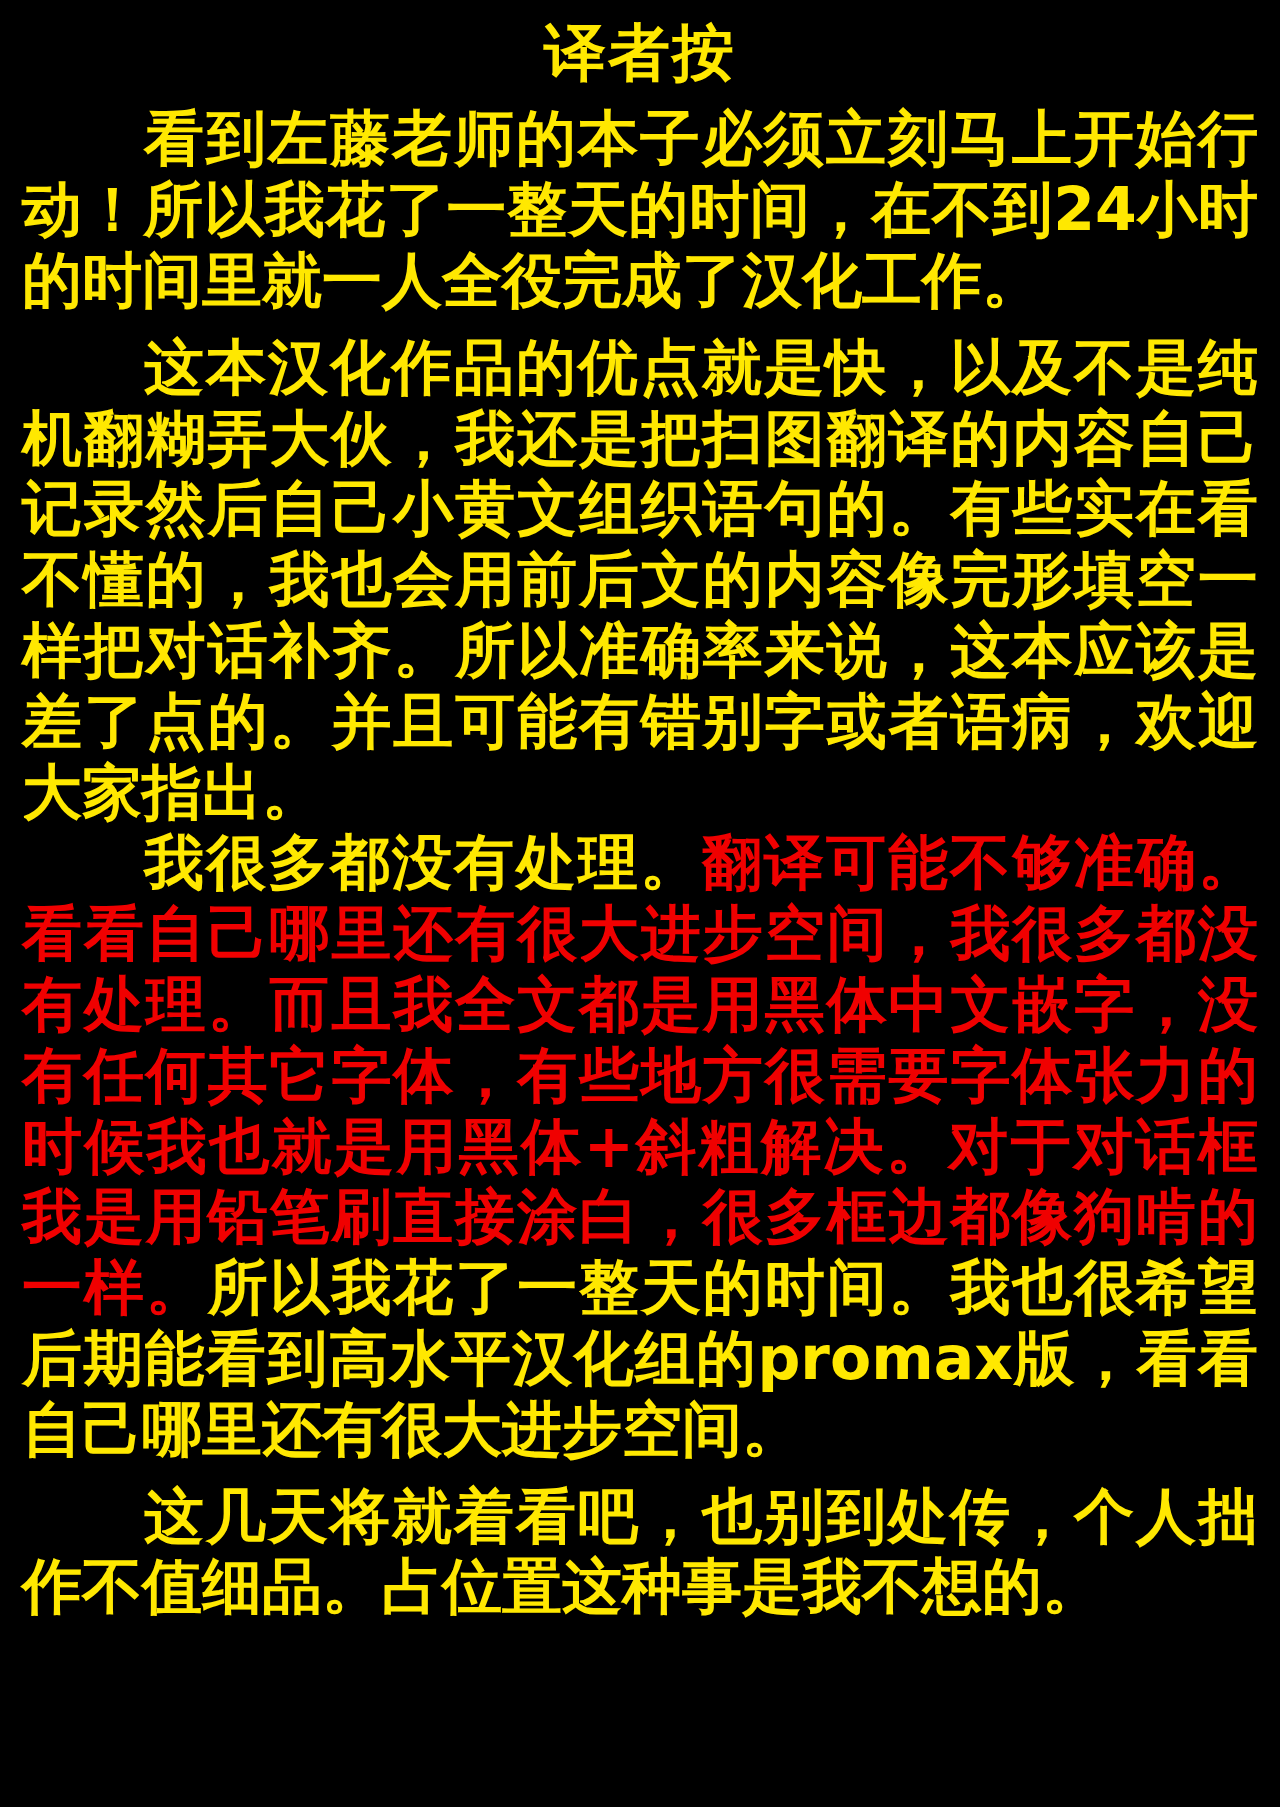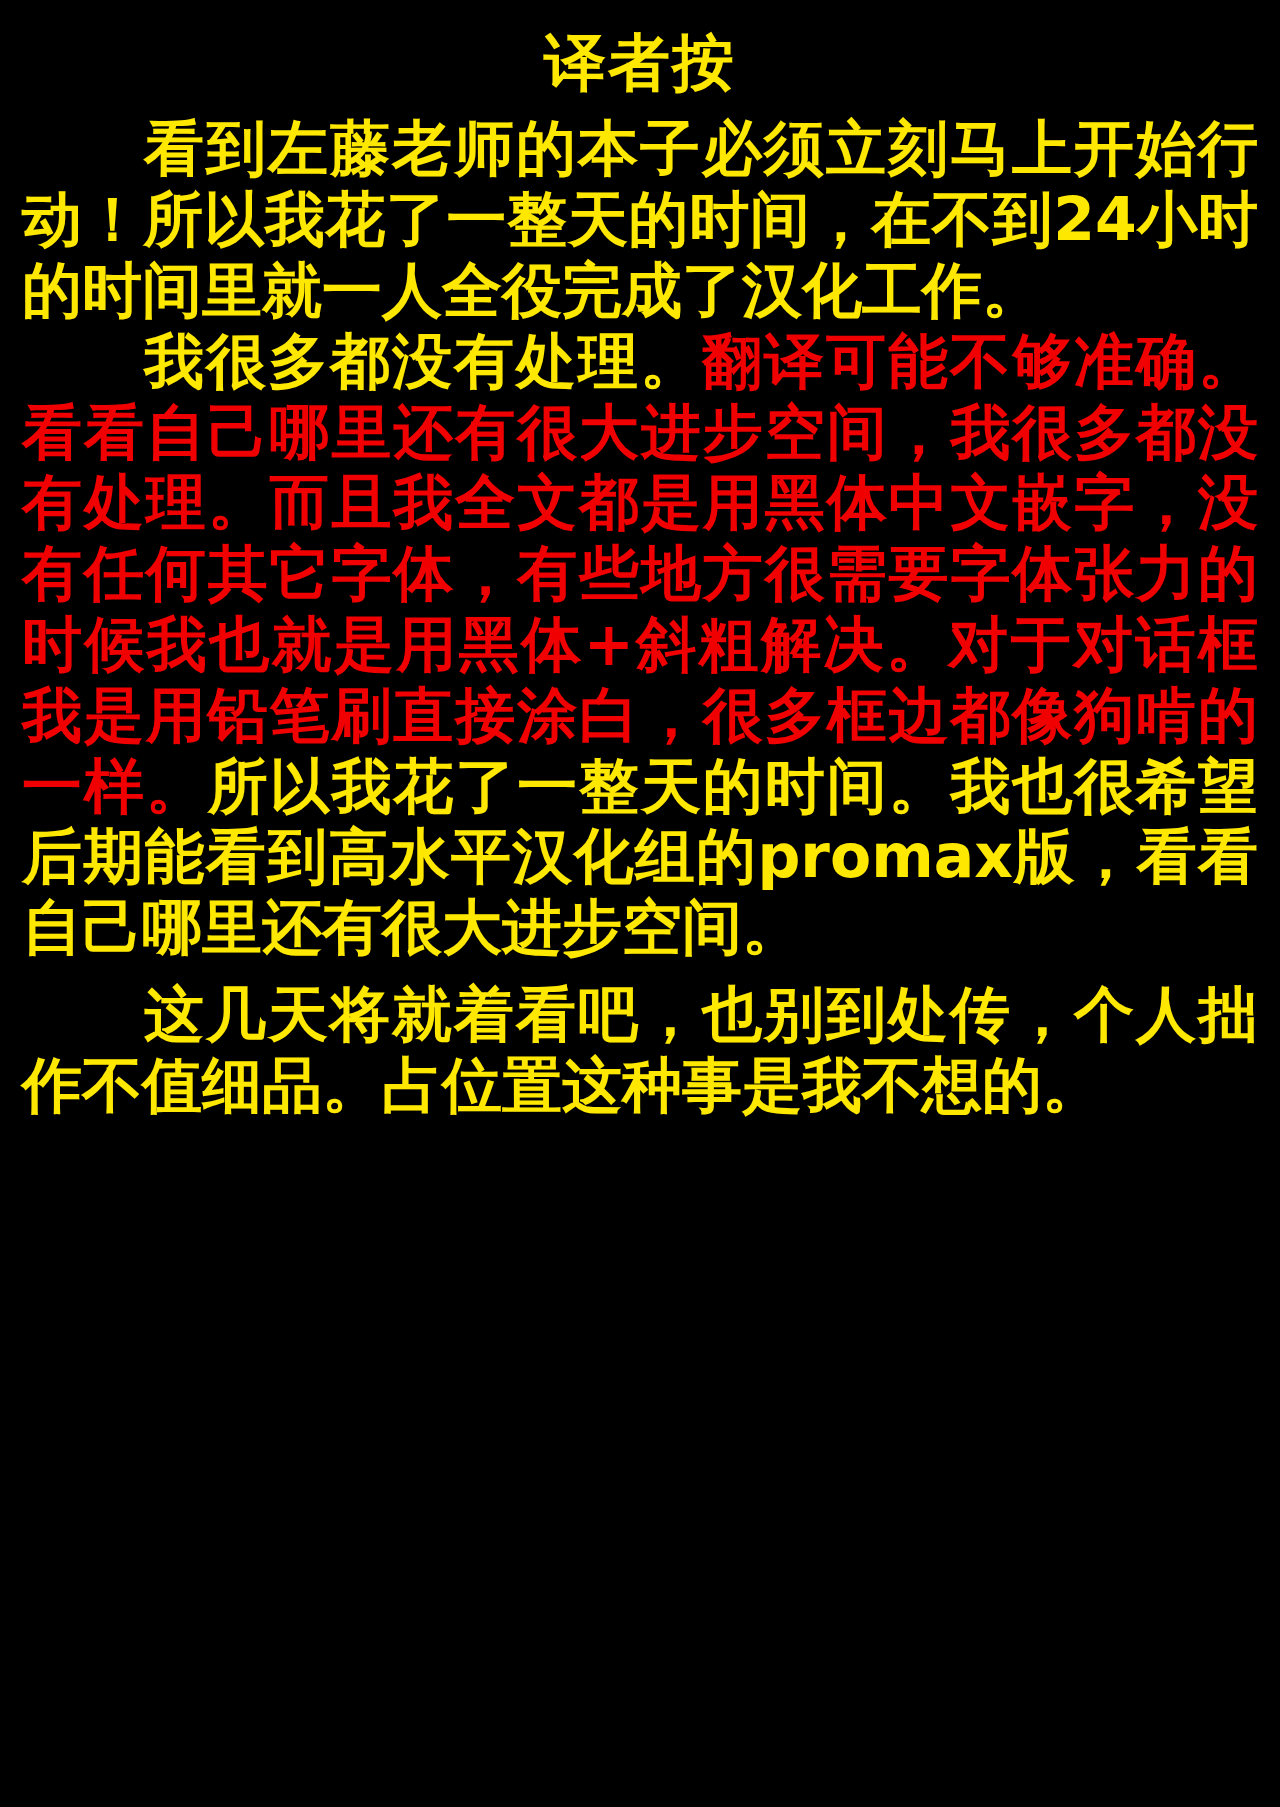--- a/index.html
+++ b/index.html
@@ -12,21 +12,21 @@
     height: 1807px;
     overflow: hidden;
     font-family: "DejaVu Sans", "Liberation Sans", sans-serif;
   }
   .page {
     position: relative;
     width: 1280px;
     height: 1807px;
     background: #000000;
     box-sizing: border-box;
-    padding: 28px 22px 0 22px;
+    padding: 18px 22px 0 22px;
   }
   .title {
     text-align: center;
     color: #ffe800;
     font-weight: bold;
     font-size: 62px;
     line-height: 1.12;
     letter-spacing: 2px;
     margin: 0 0 4px 0;
   }
@@ -55,18 +55,19 @@
 </style>
 </head>
 <body>
 
 <div class="page">
 
   <h1 class="title">译者按</h1>
 
   <p class="body-text para indent yellow">看到左藤老师的本子必须立刻马上开始行动！所以我花了一整天的时间，在不到24小时的时间里就一人全役完成了汉化工作。</p>
 
+  <p class="body-text para indent yellow">这本汉化作品的优点就是快，以及不是纯机翻糊弄大伙，我还是把扫图翻译的内容自己记录然后自己小黄文组织语句的。有些实在看不懂的，我也会用前后文的内容像完形填空一样把对话补齐。所以准确率来说，这本应该是差了点的。并且可能有错别字或者语病，欢迎大家指出。</p>
 
   <p class="body-text para indent"><span class="seg yellow">我很多都没有处理。</span><span class="seg red">翻译可能不够准确。看看自己哪里还有很大进步空间，我很多都没有处理。而且我全文都是用黑体中文嵌字，没有任何其它字体，有些地方很需要字体张力的时候我也就是用黑体+斜粗解决。对于对话框我是用铅笔刷直接涂白，很多框边都像狗啃的一样。</span><span class="seg yellow">所以我花了一整天的时间。我也很希望后期能看到高水平汉化组的promax版，看看自己哪里还有很大进步空间。</span></p>
 
   <p class="body-text para indent yellow">这几天将就着看吧，也别到处传，个人拙作不值细品。占位置这种事是我不想的。</p>
 
 </div>
 
 </body></html>

